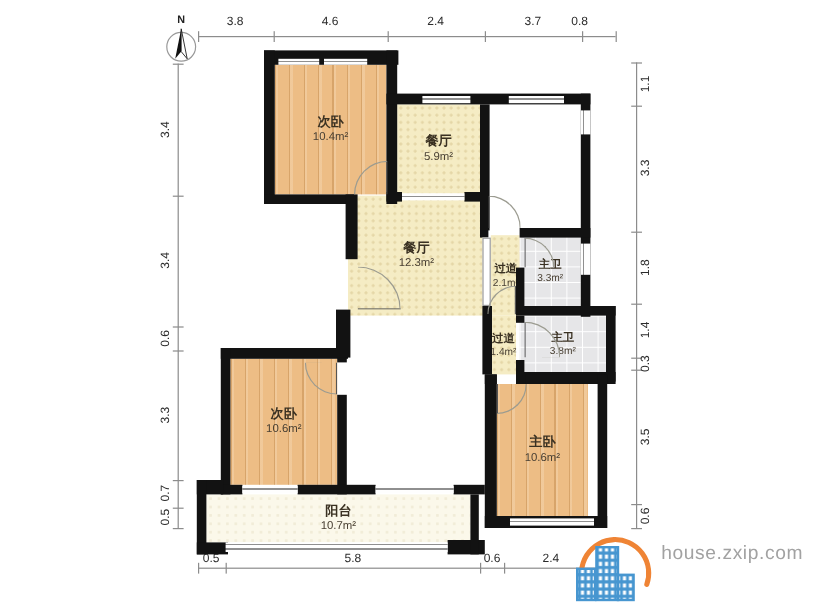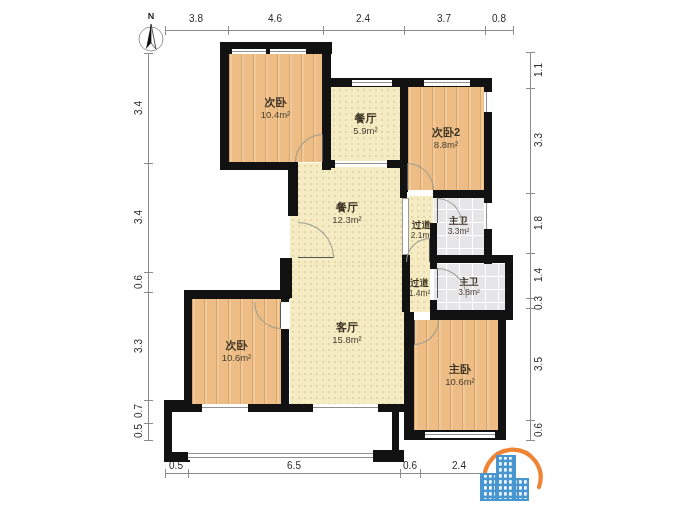--- a/index.html
+++ b/index.html
@@ -89,24 +89,24 @@
   <div class="tk" style="left:526px;top:253px;width:9px;height:1px"></div>
   <div class="tk" style="left:526px;top:298px;width:9px;height:1px"></div>
   <div class="tk" style="left:526px;top:308px;width:9px;height:1px"></div>
   <div class="tk" style="left:526px;top:420px;width:9px;height:1px"></div>
   <div class="tk" style="left:526px;top:440px;width:9px;height:1px"></div>
 
   <span class="dlab" style="left:181px;top:13px">3.8</span>
   <span class="dlab" style="left:260px;top:13px">4.6</span>
   <span class="dlab" style="left:348px;top:13px">2.4</span>
   <span class="dlab" style="left:429px;top:13px">3.7</span>
-  <span class="dlab" style="left:484px;top:13px">0.8</span>
+  <span class="dlab" style="left:468px;top:13px">0.8</span>
 
   <span class="dlab" style="left:161px;top:460px">0.5</span>
-  <span class="dlab" style="left:279px;top:460px">6.5</span>
+  <span class="dlab" style="left:279px;top:460px">5.8</span>
   <span class="dlab" style="left:395px;top:460px">0.6</span>
   <span class="dlab" style="left:444px;top:460px">2.4</span>
 
   <span class="dlab vr" style="left:124px;top:102px">3.4</span>
   <span class="dlab vr" style="left:124px;top:211px">3.4</span>
   <span class="dlab vr" style="left:124px;top:276px">0.6</span>
   <span class="dlab vr" style="left:124px;top:340px">3.3</span>
   <span class="dlab vr" style="left:124px;top:405px">0.7</span>
   <span class="dlab vr" style="left:124px;top:425px">0.5</span>
 
@@ -123,26 +123,20 @@
         <span class="rn">次卧</span>
         <span class="ra">10.4m²</span>
       </div>
   </div>
   <div class="room tile" style="left:331px;top:87px;width:69px;height:75px">
     <div class="rl">
         <span class="rn">餐厅</span>
         <span class="ra">5.9m²</span>
       </div>
   </div>
-  <div class="room wood" style="left:408px;top:87px;width:76px;height:103px">
-    <div class="rl">
-        <span class="rn">次卧2</span>
-        <span class="ra">8.8m²</span>
-      </div>
-  </div>
   <div class="room tile" style="left:290px;top:163px;width:114px;height:100px">
     <div class="rl">
         <span class="rn">餐厅</span>
         <span class="ra">12.3m²</span>
       </div>
   </div>
   <div class="room tile small" style="left:409px;top:196px;width:25px;height:67px">
     <div class="rl">
         <span class="rn">过道</span>
         <span class="ra">2.1m²</span>
@@ -165,30 +159,30 @@
         <span class="rn">主卫</span>
         <span class="ra">3.8m²</span>
       </div>
   </div>
   <div class="room wood" style="left:192px;top:299px;width:89px;height:105px">
     <div class="rl">
         <span class="rn">次卧</span>
         <span class="ra">10.6m²</span>
       </div>
   </div>
-  <div class="room tile" style="left:290px;top:263px;width:114px;height:141px">
-    <div class="rl">
-        <span class="rn">客厅</span>
-        <span class="ra">15.8m²</span>
-      </div>
-  </div>
-  <div class="room wood" style="left:414px;top:320px;width:92px;height:110px">
+  <div class="room wood" style="left:414px;top:320px;width:76px;height:110px">
     <div class="rl">
         <span class="rn">主卧</span>
         <span class="ra">10.6m²</span>
+      </div>
+  </div>
+  <div class="room balc" style="left:172px;top:412px;width:220px;height:40px">
+    <div class="rl">
+        <span class="rn">阳台</span>
+        <span class="ra">10.7m²</span>
       </div>
   </div>
 
   <div class="w" style="left:220px;top:42px;width:112px;height:12px"></div>
   <div class="w" style="left:220px;top:42px;width:9px;height:128px"></div>
   <div class="w" style="left:322px;top:42px;width:9px;height:128px"></div>
   <div class="w" style="left:220px;top:162px;width:75px;height:8px"></div>
   <div class="w" style="left:322px;top:78px;width:170px;height:9px"></div>
   <div class="w" style="left:400px;top:87px;width:8px;height:105px"></div>
   <div class="w" style="left:484px;top:78px;width:8px;height:186px"></div>
@@ -250,14 +244,15 @@
       <pattern id="wp" width="5" height="6" patternUnits="userSpaceOnUse">
         <rect width="5" height="6" fill="#4796d0"></rect>
         <rect x="1.1" y="1.2" width="2.6" height="3.4" fill="#ffffff"></rect>
       </pattern>
     </defs>
     <path d="M 14 46 A 28 28 0 1 1 66 44" fill="none" stroke="#ef8435" stroke-width="4.2" stroke-linecap="round"></path>
     <rect x="8" y="31" width="15" height="26" fill="url(#wp)" stroke="#4796d0" stroke-width="2"></rect>
     <rect x="24" y="13" width="18" height="44" fill="url(#wp)" stroke="#4796d0" stroke-width="2"></rect>
     <rect x="42" y="36" width="13" height="21" fill="url(#wp)" stroke="#4796d0" stroke-width="2"></rect>
   </svg>
+  <div class="wm-url">house.zxip.com</div>
 
 </div>
 
 </body></html>

